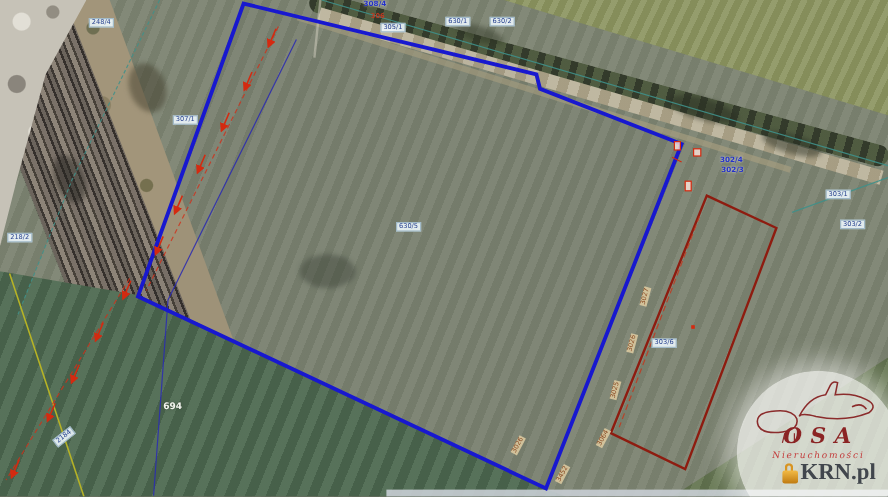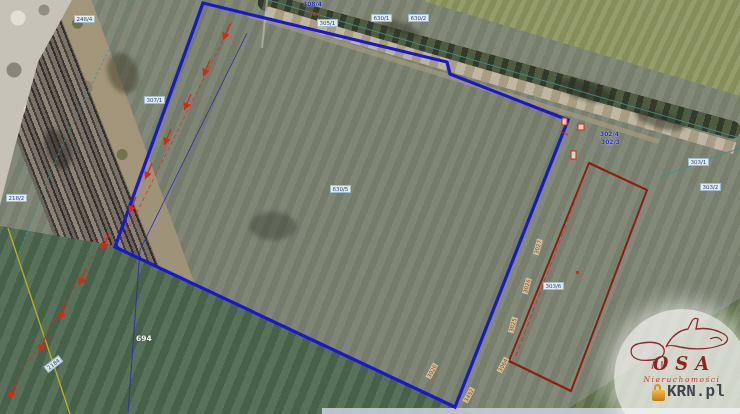--- a/index.html
+++ b/index.html
@@ -56,21 +56,21 @@
   .agency .art{position:absolute;left:0;top:0;}
   .osa{position:absolute;left:0;top:44px;width:100%;text-align:center;
     font-family:"DejaVu Serif",serif;font-style:italic;font-weight:bold;font-size:18px;
     letter-spacing:7px;color:#8b2424;padding-left:5px;box-sizing:border-box;}
   .osa-sub{position:absolute;left:0;top:66px;width:100%;text-align:center;
     font-family:"DejaVu Serif",serif;font-style:italic;font-size:7.5px;letter-spacing:1.5px;color:#c33b3b;}
   .krn{position:absolute;left:38px;top:74px;display:flex;align-items:center;gap:2px;}
   .padlock{position:relative;width:13px;height:17px;}
   .padlock .shackle{position:absolute;left:2px;top:0;width:7px;height:8px;border:2px solid #d89422;border-bottom:none;border-radius:5px 5px 0 0;box-sizing:border-box;}
   .padlock .body{position:absolute;left:0;top:6px;width:13px;height:11px;border-radius:2px;background:linear-gradient(#f3bb46,#bf7a11);}
-  .krn-text{font-family:Liberation Mono, monospace;font-weight:bold;font-size:16px;color:#41464d;}
+  .krn-text{font-family:Liberation Serif, serif;font-weight:bold;font-size:19px;color:#41464d;}
 </style>
 </head>
 <body>
 
 <div class="stage">
 
   <div class="layer base"></div>
   <div class="layer field-topright"></div>
   <div class="layer hedge"></div>
   <div class="layer road"></div>

